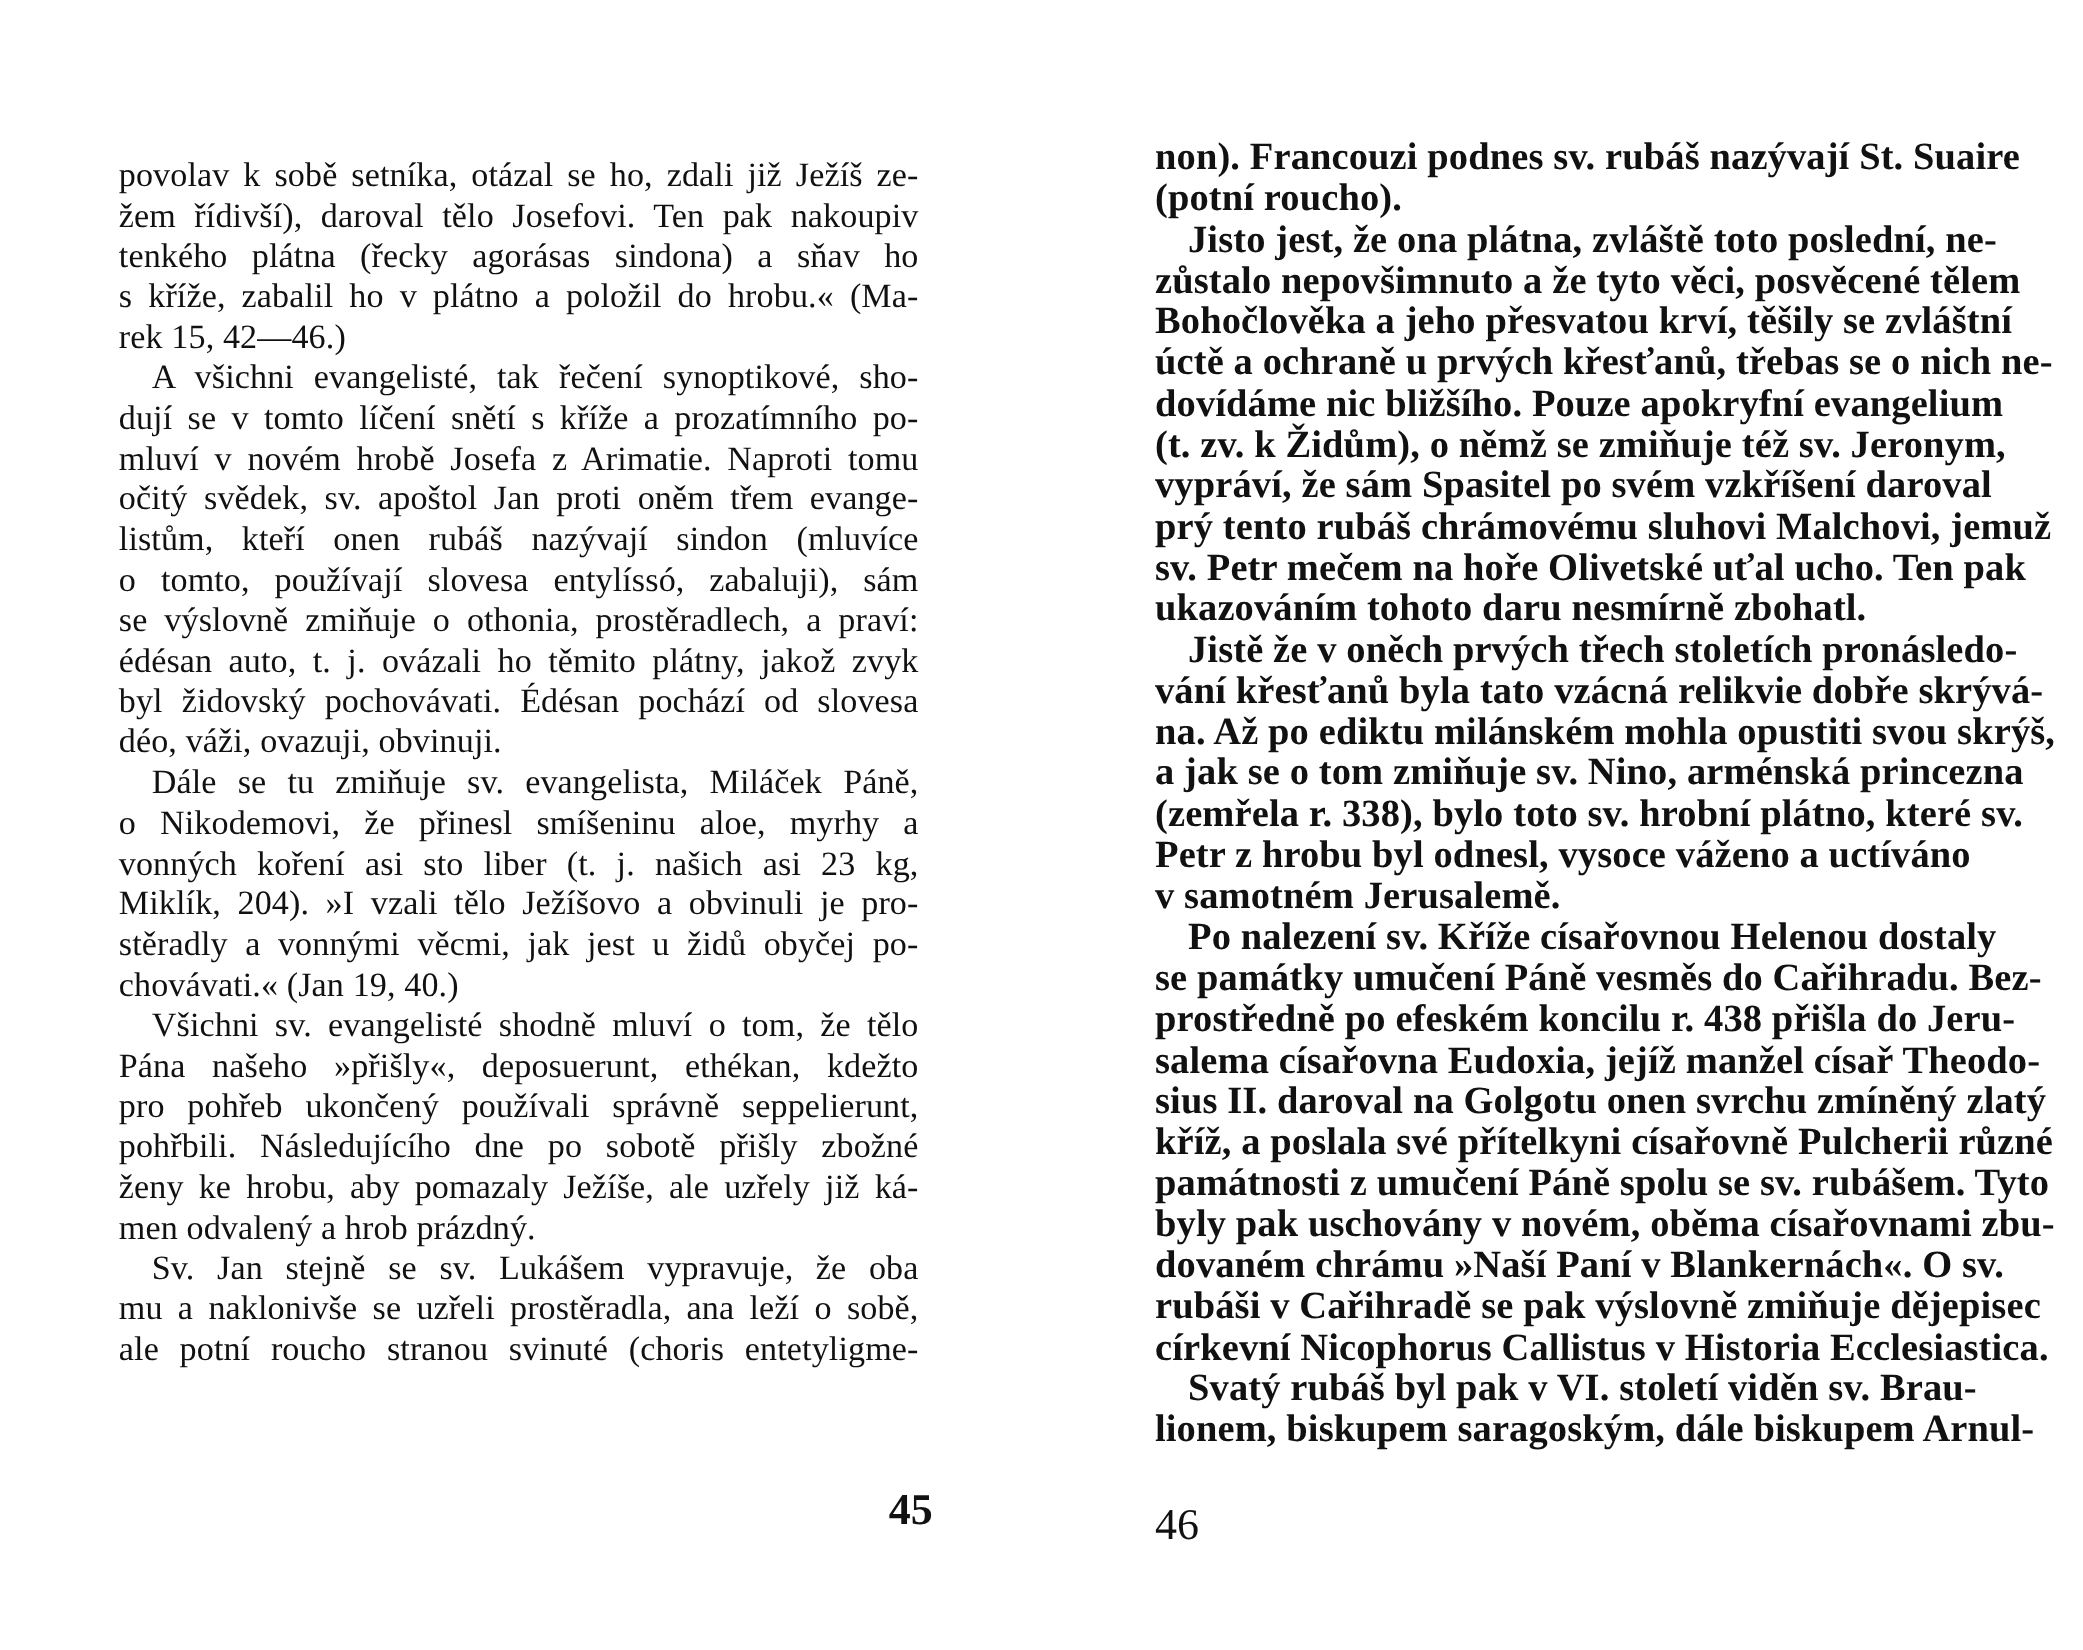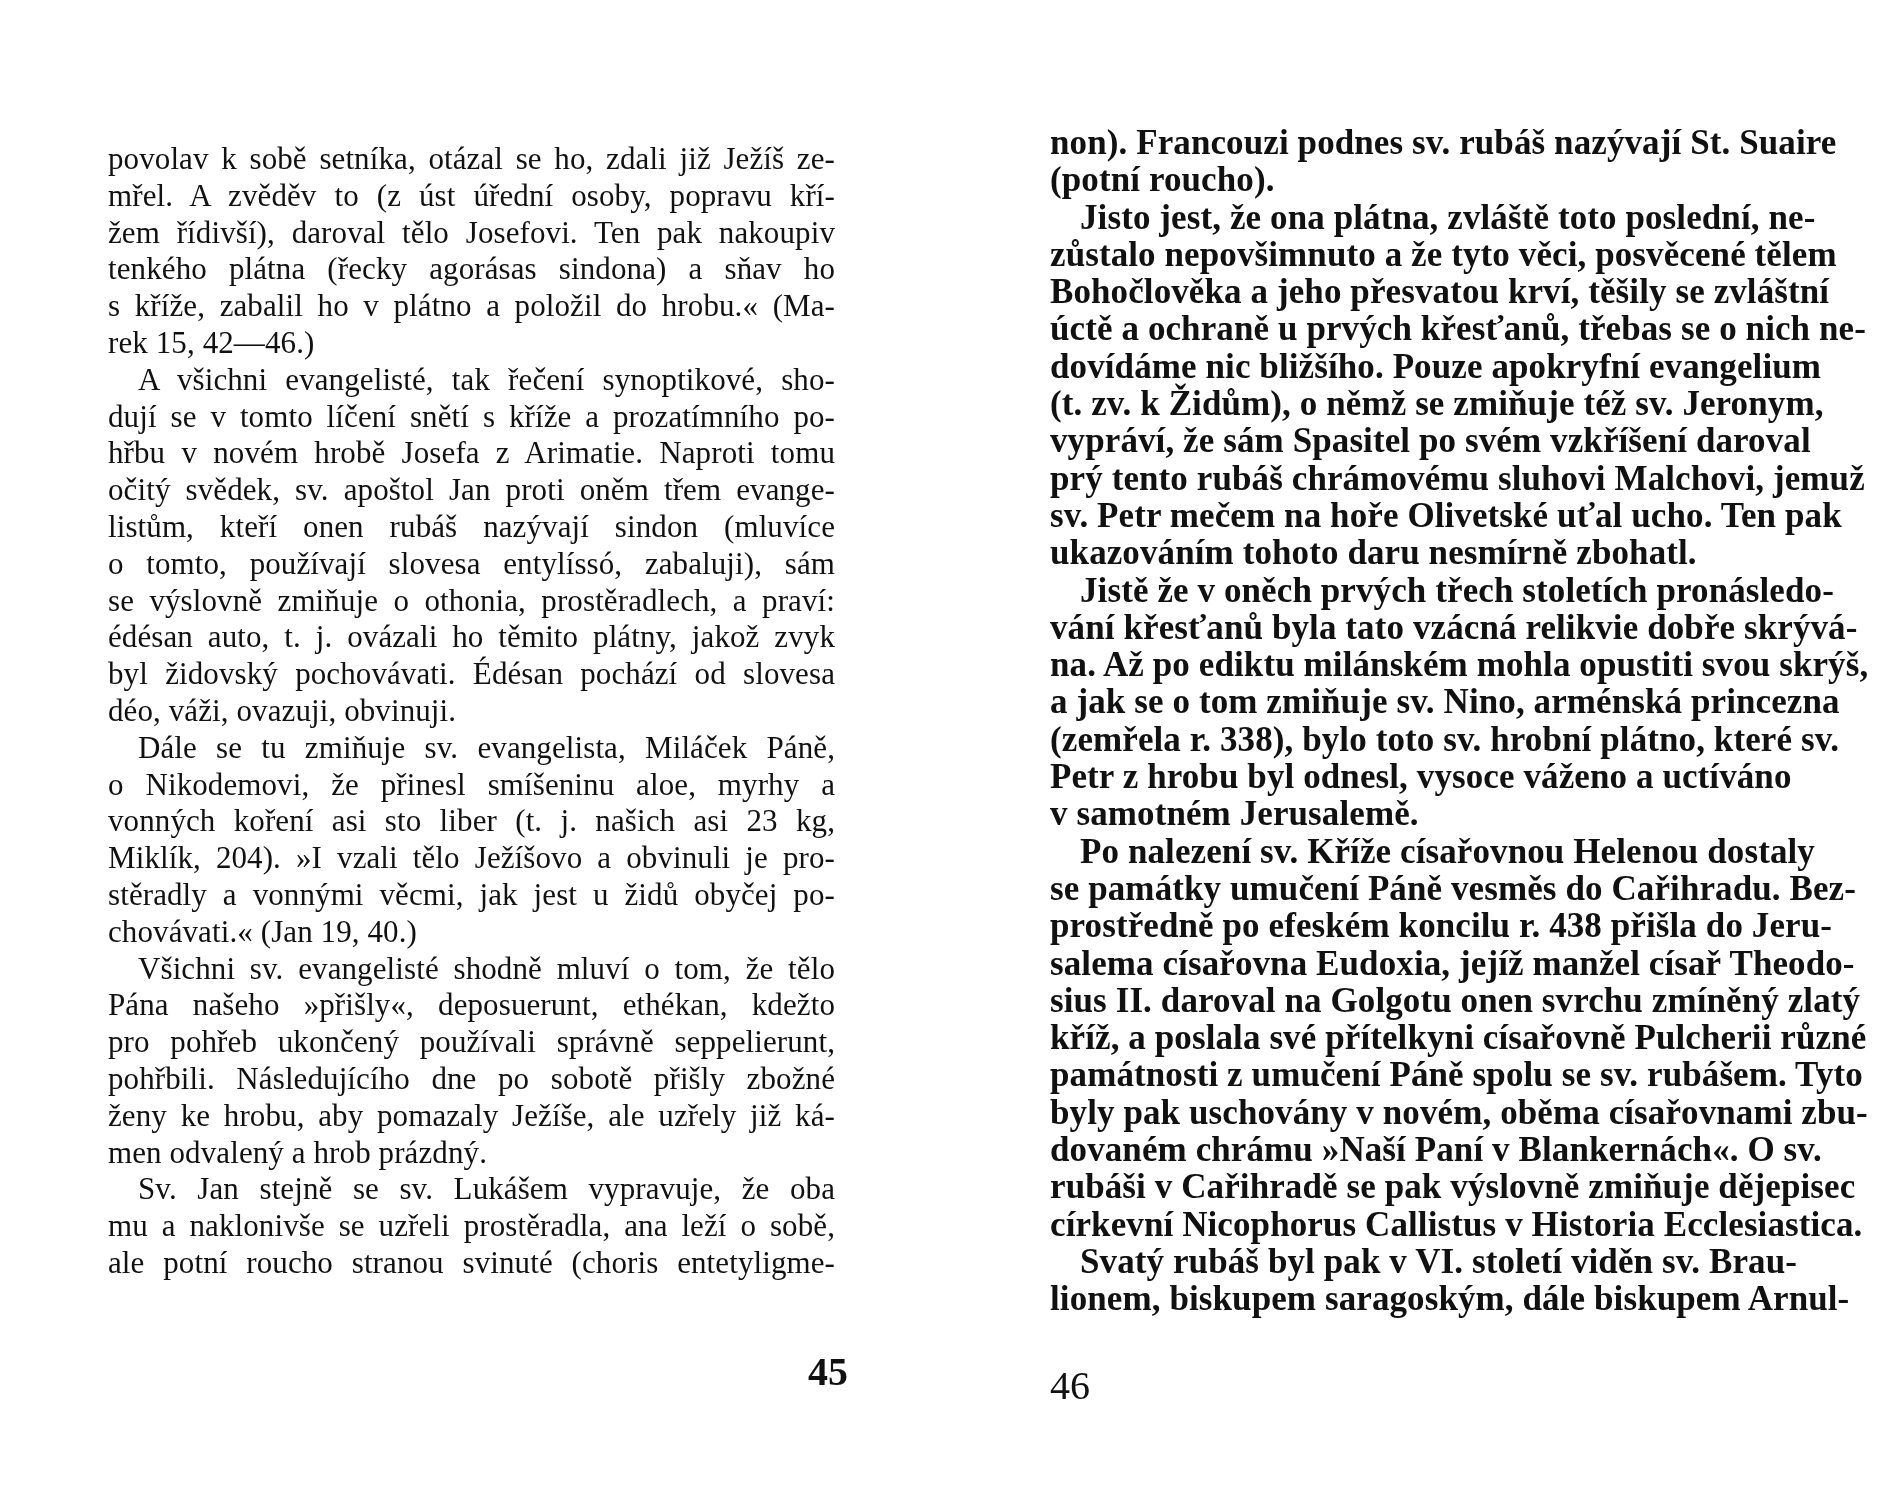--- a/index.html
+++ b/index.html
@@ -20,28 +20,27 @@
   .page-number { position: absolute; font-size: 40px; font-weight: bold; }
   .page-left .page-number { left: 808px; top: 1348px; }
   .page-right .page-number { left: 103px; top: 1362px; font-weight: normal; }
 </style>
 </head>
 <body>
 
 <div class="page page-left">
   <div class="text-block" id="left-text">
       <span class="line">povolav k sobě setníka, otázal se ho, zdali již Ježíš ze-</span>
-      <span class="line">mřel. A zvěděv to (z úst úřední osoby, popravu kří-</span>
       <span class="line">žem řídivší), daroval tělo Josefovi. Ten pak nakoupiv</span>
       <span class="line">tenkého plátna (řecky agorásas sindona) a sňav ho</span>
       <span class="line">s kříže, zabalil ho v plátno a položil do hrobu.« (Ma-</span>
       <span class="line last">rek 15, 42—46.)</span>
       <span class="line indent">A všichni evangelisté, tak řečení synoptikové, sho-</span>
       <span class="line">dují se v tomto líčení snětí s kříže a prozatímního po-</span>
-      <span class="line">hřbu v novém hrobě Josefa z Arimatie. Naproti tomu</span>
+      <span class="line">mluví v novém hrobě Josefa z Arimatie. Naproti tomu</span>
       <span class="line">očitý svědek, sv. apoštol Jan proti oněm třem evange-</span>
       <span class="line">listům, kteří onen rubáš nazývají sindon (mluvíce</span>
       <span class="line">o tomto, používají slovesa entylíssó, zabaluji), sám</span>
       <span class="line">se výslovně zmiňuje o othonia, prostěradlech, a praví:</span>
       <span class="line">édésan auto, t. j. ovázali ho těmito plátny, jakož zvyk</span>
       <span class="line">byl židovský pochovávati. Édésan pochází od slovesa</span>
       <span class="line last">déo, váži, ovazuji, obvinuji.</span>
       <span class="line indent">Dále se tu zmiňuje sv. evangelista, Miláček Páně,</span>
       <span class="line">o Nikodemovi, že přinesl smíšeninu aloe, myrhy a</span>
       <span class="line">vonných koření asi sto liber (t. j. našich asi 23 kg,</span>

